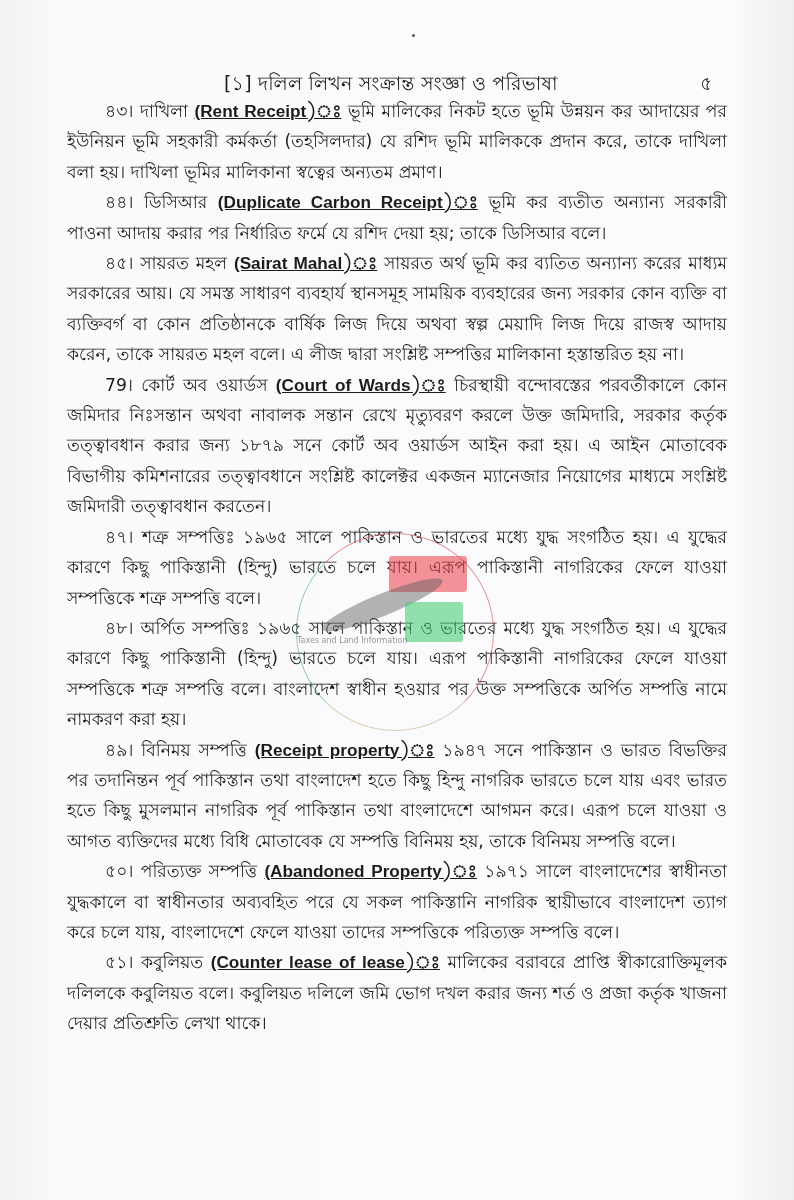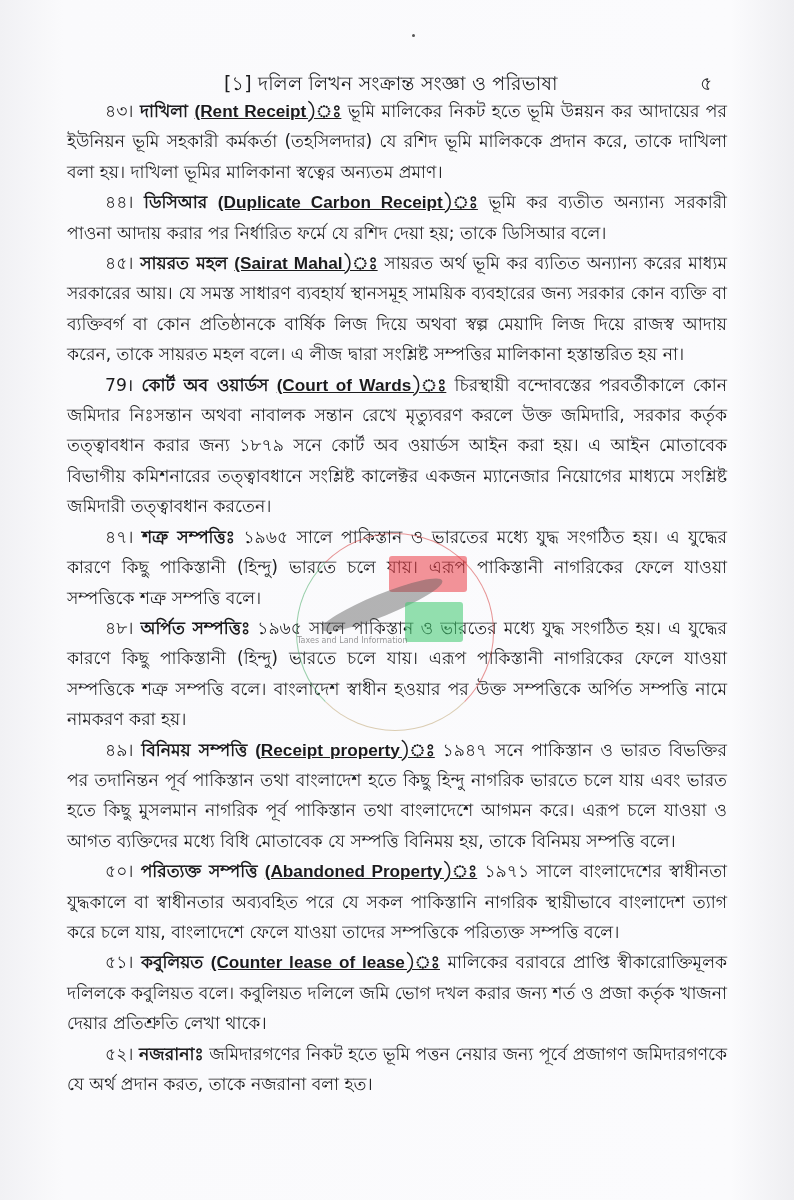--- a/index.html
+++ b/index.html
@@ -59,21 +59,21 @@
     width: 660px;
   }
   .entry {
     font-size: 17.2px;
     line-height: 30.4px;
     text-align: justify;
     text-indent: 38px;
     margin: 0;
   }
   .entry .num { }
-  .entry .term { font-weight: bold; }
+  .entry .term { font-weight: normal; }
   .entry .eng { font-family: "Liberation Sans", "DejaVu Sans", sans-serif; font-weight: bold; text-decoration: underline; }
   .watermark {
     position: absolute;
     left: 296px;
     top: 533px;
     width: 196px;
     height: 196px;
     border-radius: 50%;
     border: 1.5px solid rgba(214, 60, 60, 0.55);
     border-left-color: rgba(70, 170, 100, 0.55);
@@ -168,25 +168,20 @@
       <span class="term">পরিত্যক্ত সম্পত্তি</span>
       <span class="eng">(Abandoned Property)ঃ</span>
       <span>১৯৭১ সালে বাংলাদেশের স্বাধীনতা যুদ্ধকালে বা স্বাধীনতার অব্যবহিত পরে যে সকল পাকিস্তানি নাগরিক স্থায়ীভাবে বাংলাদেশ ত্যাগ করে চলে যায়, বাংলাদেশে ফেলে যাওয়া তাদের সম্পত্তিকে পরিত্যক্ত সম্পত্তি বলে।</span>
     </p>
     <p class="entry">
       <span class="num">৫১।</span>
       <span class="term">কবুলিয়ত</span>
       <span class="eng">(Counter lease of lease)ঃ</span>
       <span>মালিকের বরাবরে প্রাপ্তি স্বীকারোক্তিমূলক দলিলকে কবুলিয়ত বলে। কবুলিয়ত দলিলে জমি ভোগ দখল করার জন্য শর্ত ও প্রজা কর্তৃক খাজনা দেয়ার প্রতিশ্রুতি লেখা থাকে।</span>
     </p>
-    <p class="entry">
-      <span class="num">৫২।</span>
-      <span class="term">নজরানাঃ</span>
-      <span>জমিদারগণের নিকট হতে ভূমি পত্তন নেয়ার জন্য পূর্বে প্রজাগণ জমিদারগণকে যে অর্থ প্রদান করত, তাকে নজরানা বলা হত।</span>
-    </p>
   </div>
 
   <div class="watermark">
     <div class="wm-red"></div>
     <div class="wm-swoosh"></div>
     <div class="wm-green"></div>
     <div class="wm-text">Taxes and Land Information</div>
   </div>
 </div>
 

